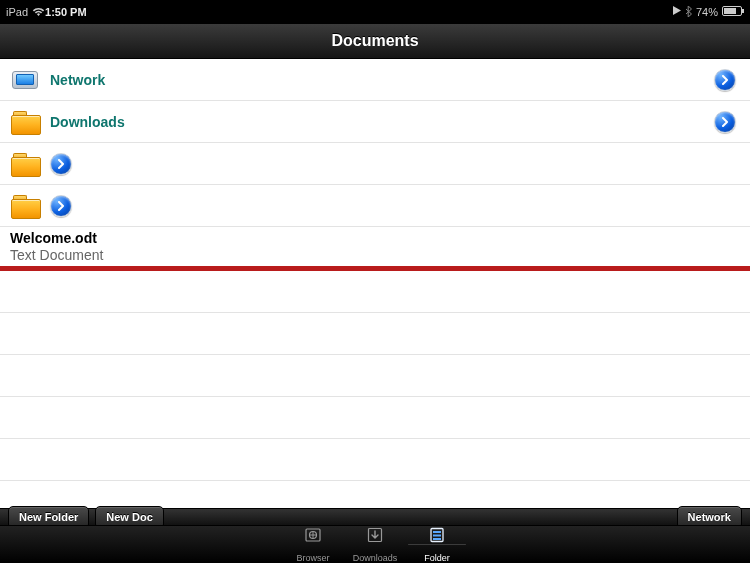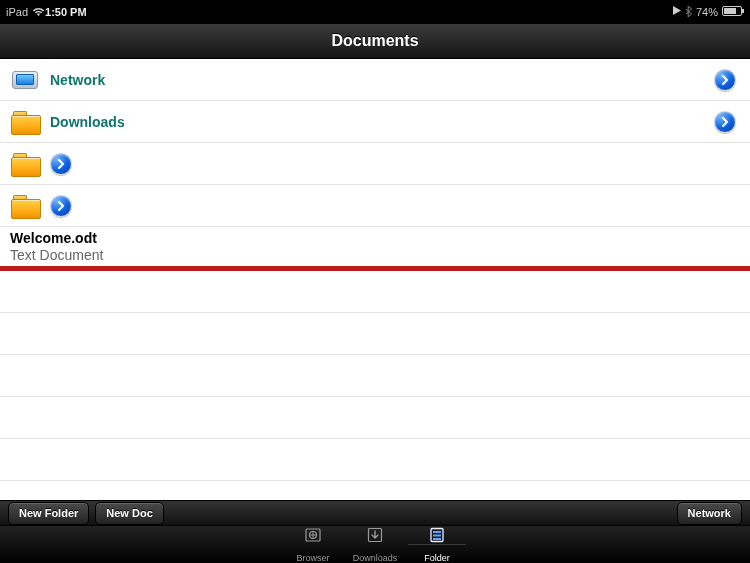--- a/index.html
+++ b/index.html
@@ -46,21 +46,21 @@
       border: 1px solid #c9d2dc;
       box-shadow: inset 0 1px 2px rgba(255,255,255,.5), 0 1px 1px rgba(0,0,0,.25);
     }
     .file-row { height: 44px; padding: 6px 10px; border-bottom: 5px solid #b91c1c; display:flex; flex-direction:column; justify-content:center;}
     .file-name { font-size: 14px; font-weight: bold; color:#000; }
     .file-sub { font-size: 14px; color: #666; margin-top:1px; }
     .blank-row { height: 42px; border-bottom: 1px solid #e3e3e3; }
 
     
     .toolbar {
-      height: 25px;
+      height: 17px;
       background: linear-gradient(#333,#111);
       border-top: 1px solid #000;
       display: flex; align-items: center;
       padding: 0 8px; gap: 6px; text-align: right;
     }
     .tb-spacer { flex: 1; }
     .tb-btn {
       height: 23px; padding: 0 10px;
       background: linear-gradient(#4a4a4a,#222);
       border: 1px solid #000; border-radius: 5px;

